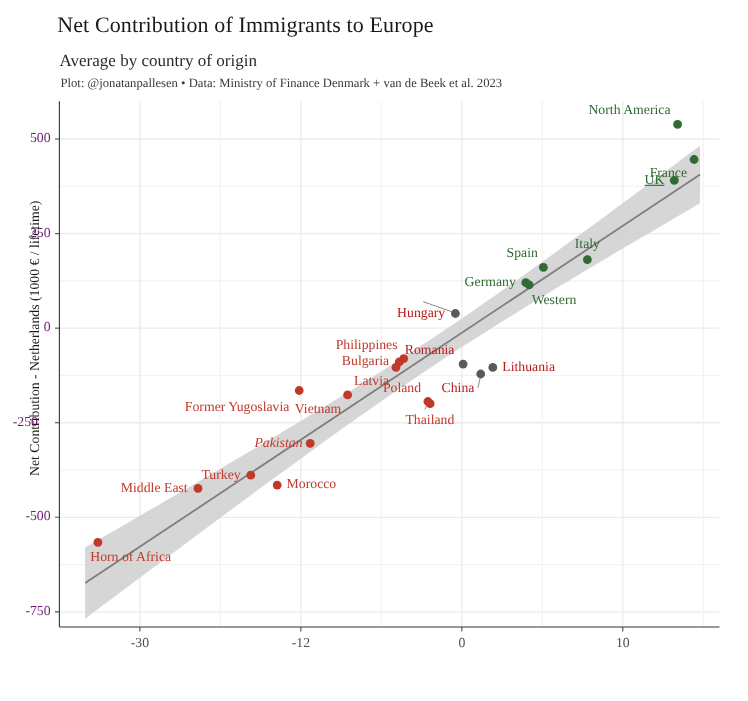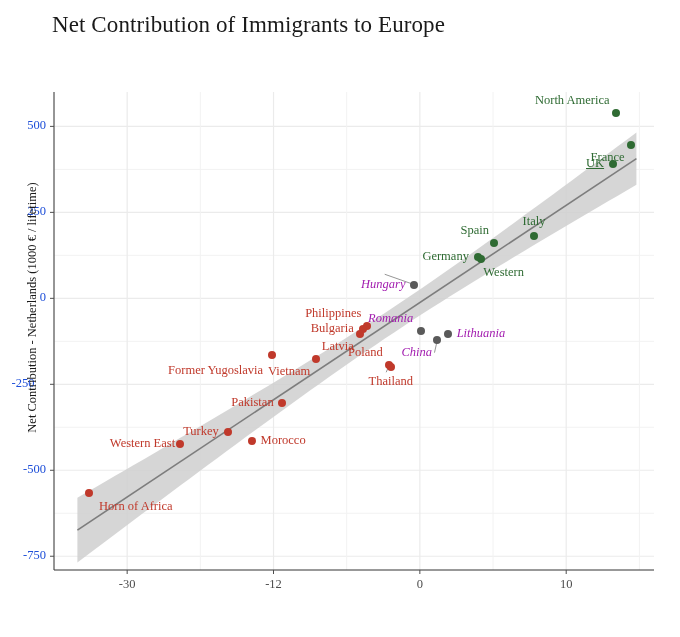--- a/index.html
+++ b/index.html
@@ -6,21 +6,21 @@
   body{
     width:680px;height:637px;
     background:#ffffff;
     font-family:"Liberation Serif", serif;
     overflow:hidden;
   }
   #root{position:relative;width:680px;height:637px;}
 
   .title{
     position:absolute;left:52px;top:12px;
-    font-size:23px;color:#1a1a1a;
+    font-size:20px;color:#1a1a1a;
     letter-spacing:0.1px;
   }
   .subtitle{
     position:absolute;left:54px;top:47px;
     font-size:15.5px;color:#2b2b2b;
   }
   .caption{
     position:absolute;left:55px;top:70px;
     font-size:11.5px;color:#3a3a3a;
   }
@@ -28,21 +28,21 @@
   
   #panel{
     position:absolute;
     left:54px;top:92px;
     width:600px;height:478px;
     background:#ffffff;
     border:0;
   }
   .ylab{
     position:absolute;
-    font-size:12.5px;color:#1d4ed8;
+    font-size:12.5px;color:#701a75;
     text-align:right;white-space:nowrap;
     width:46px;
   }
   .xlab{
     position:absolute;
     font-size:12.5px;color:#4d4d4d;
     text-align:center;white-space:nowrap;
     width:50px;
   }
 
@@ -63,30 +63,32 @@
   .pt{
     position:absolute;width:8px;height:8px;border-radius:50%;
     margin-left:-4px;margin-top:-4px;
   }
 
   .ptlabel{
     position:absolute;font-size:12.5px;white-space:nowrap;
   }
   .lab-green{color:#2f6b33;}
   .lab-red{color:#c0392b;}
-  .lab-grey{color:#a21caf;font-style:italic;}
+  .lab-grey{color:#b91c1c;}
 
   svg.overlay{position:absolute;left:0;top:0;pointer-events:none;}
 </style>
 </head>
 <body>
 
 <div id="root">
 
   <div class="title">Net Contribution of Immigrants to Europe</div>
+  <div class="subtitle">Average by country of origin</div>
+  <div class="caption">Plot: @jonatanpallesen • Data: Ministry of Finance Denmark + van de Beek et al. 2023</div>
 
   <div id="panel"></div>
 
   <svg class="overlay" width="680" height="637">
     <g id="grid-layer">
         <line x1="54" x2="654" y1="513.2589928057554" y2="513.2589928057554" stroke="#f2f2f2" stroke-width="1"></line>
         <line x1="54" x2="654" y1="427.28776978417267" y2="427.28776978417267" stroke="#f2f2f2" stroke-width="1"></line>
         <line x1="54" x2="654" y1="341.31654676258995" y2="341.31654676258995" stroke="#f2f2f2" stroke-width="1"></line>
         <line x1="54" x2="654" y1="255.34532374100718" y2="255.34532374100718" stroke="#f2f2f2" stroke-width="1"></line>
         <line x1="54" x2="654" y1="169.37410071942446" y2="169.37410071942446" stroke="#f2f2f2" stroke-width="1"></line>
@@ -170,25 +172,25 @@
       <div class="ptlabel lab-grey" style="left: 456.659px; top: 326.439px;">Lithuania</div>
       <div class="ptlabel lab-grey" style="left: 368px; top: 311px;">Romania</div>
       <div class="ptlabel lab-grey" style="left: 401.415px; top: 344.597px;">China</div>
       <div class="ptlabel lab-red" style="left: 305.171px; top: 305.842px;">Philippines</div>
       <div class="ptlabel lab-red" style="left: 310.78px; top: 321.281px;">Bulgaria</div>
       <div class="ptlabel lab-red" style="left: 321.854px; top: 339.439px;">Latvia</div>
       <div class="ptlabel lab-red" style="left: 168.049px; top: 363px;">Former Yugoslavia</div>
       <div class="ptlabel lab-red" style="left: 267.951px; top: 363.511px;">Vietnam</div>
       <div class="ptlabel lab-red" style="left: 348.122px; top: 345.388px;">Poland</div>
       <div class="ptlabel lab-red" style="left: 368.585px; top: 374.108px;">Thailand</div>
-      <div class="ptlabel lab-red" style="left: 231.293px; top: 395.216px;">Pakistan</div>
+      <div class="ptlabel lab-red" style="left: 231.293px; top: 395.216px; font-style: italic;">Pakistan</div>
       <div class="ptlabel lab-red" style="left: 183.146px; top: 424.446px;">Turkey</div>
       <div class="ptlabel lab-red" style="left: 260.561px; top: 433.043px;">Morocco</div>
-      <div class="ptlabel lab-red" style="left: 109.854px; top: 436.482px;">Western East</div>
-      <div class="ptlabel lab-red" style="left: 99px; top: 498.626px;">Horn of Africa</div>
+      <div class="ptlabel lab-red" style="left: 109.854px; top: 436.482px;">Middle East</div>
+      <div class="ptlabel lab-red" style="left: 82px; top: 498.626px;">Horn of Africa</div>
     </div>
   <div id="ticks-layer">
       <div class="ylab" style="left: 0px; top: 548.245px;">-750</div>
       <div class="ylab" style="left: 0px; top: 462.273px;">-500</div>
       <div class="ylab" style="left: 0px; top: 376.302px; text-align: center;">-250</div>
       <div class="ylab" style="left: 0px; top: 290.331px;">0</div>
       <div class="ylab" style="left: 0px; top: 204.36px;">250</div>
       <div class="ylab" style="left: 0px; top: 118.388px;">500</div>
       <div class="xlab" style="left: 102.171px; top: 577px;">-30</div>
       <div class="xlab" style="left: 248.512px; top: 577px;">-12</div>

